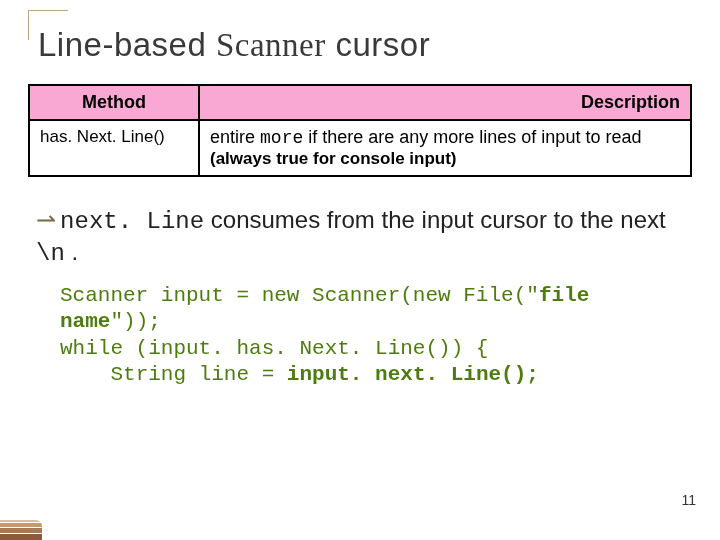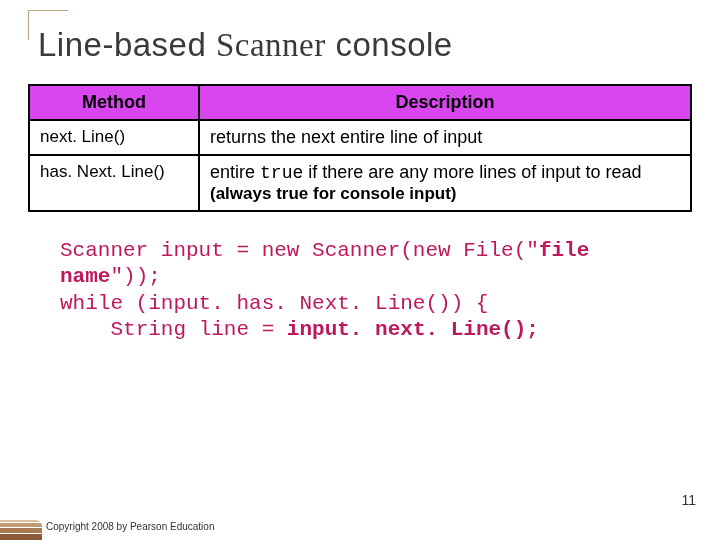--- a/index.html
+++ b/index.html
@@ -44,24 +44,24 @@
   }
   th, td {
     border: 2px solid #000;
     padding: 6px 10px;
     text-align: left;
     font-size: 18px;
     vertical-align: top;
   }
   th {
     font-weight: bold;
-    background: #d946ef;
+    background: #f9a8d4;
   }
   th.method-col { width: 170px; text-align: center; }
-  th.desc-col { text-align: center; }
+  th.desc-col { text-align: right; }
   td.method-cell {
     font-family: Verdana, sans-serif;
     font-size: 17px;
   }
   td.desc-cell { font-size: 18px; }
   .mono-inline { font-family: "Courier New", monospace; }
   .paren { font-size: 17px; font-weight: bold; }
   .body-text {
     font-size: 24px;
     color: #222;
@@ -69,21 +69,21 @@
     line-height: 1.25;
   }
   .bullet-icon {
     font-family: Arial, sans-serif;
     color: #7a6a47;
     margin-right: 4px;
   }
   .code-block {
     font-family: "Courier New", monospace;
     font-size: 21px;
-    color: #be185d;
+    color: #4d7c0f;
     margin: 6px 0 0 32px;
     line-height: 1.25;
     white-space: pre-wrap;
   }
   .bold { font-weight: bold; }
   .footer {
     position: absolute;
     bottom: 8px;
     left: 46px;
     font-size: 10px;
@@ -110,47 +110,43 @@
     border-top-right-radius: 6px;
   }
 </style>
 </head>
 <body>
 
 <div class="slide">
   <div class="deco-line"></div>
 
   <h1 class="title">
-    <span>Line-based </span><span class="mono">Scanner</span><span> console</span>
+    <span>Line-based </span><span class="mono">Scanner</span><span> cursor</span>
   </h1>
 
   <table>
     <thead>
       <tr>
         <th class="method-col">Method</th>
         <th class="desc-col">Description</th>
       </tr>
     </thead>
     <tbody>
       <tr>
-        <td class="method-cell">next. Line()</td>
-        <td class="desc-cell">
-          <span>returns the next entire line of input</span>
-        </td>
-      </tr>
-      <tr>
         <td class="method-cell">has. Next. Line()</td>
         <td class="desc-cell">
-          <span>entire </span><span class="mono-inline">true</span><span> if there are any more lines of input to read </span><span class="paren">(always true for console input)</span>
+          <span>entire </span><span class="mono-inline">more</span><span> if there are any more lines of input to read </span><span class="paren">(always true for console input)</span>
         </td>
       </tr>
     </tbody>
   </table>
 
+  <p class="body-text">
+    <span class="bullet-icon">⇀</span><span class="mono-inline">next. Line</span><span> consumes from the input cursor to the next </span><span class="mono-inline">\n</span><span> .</span>
+  </p>
 
   <div class="code-block"><span>Scanner input = new Scanner(new File("</span><span class="bold">file name</span><span>"));</span>
 <span>while (input. has. Next. Line()) {</span>
 <span>    String line = </span><span class="bold">input. next. Line();</span></div>
 
-  <div class="footer">Copyright 2008 by Pearson Education</div>
   <div class="pagenum">11</div>
   <div class="bottom-accent"></div>
 </div>
 
 </body></html>

